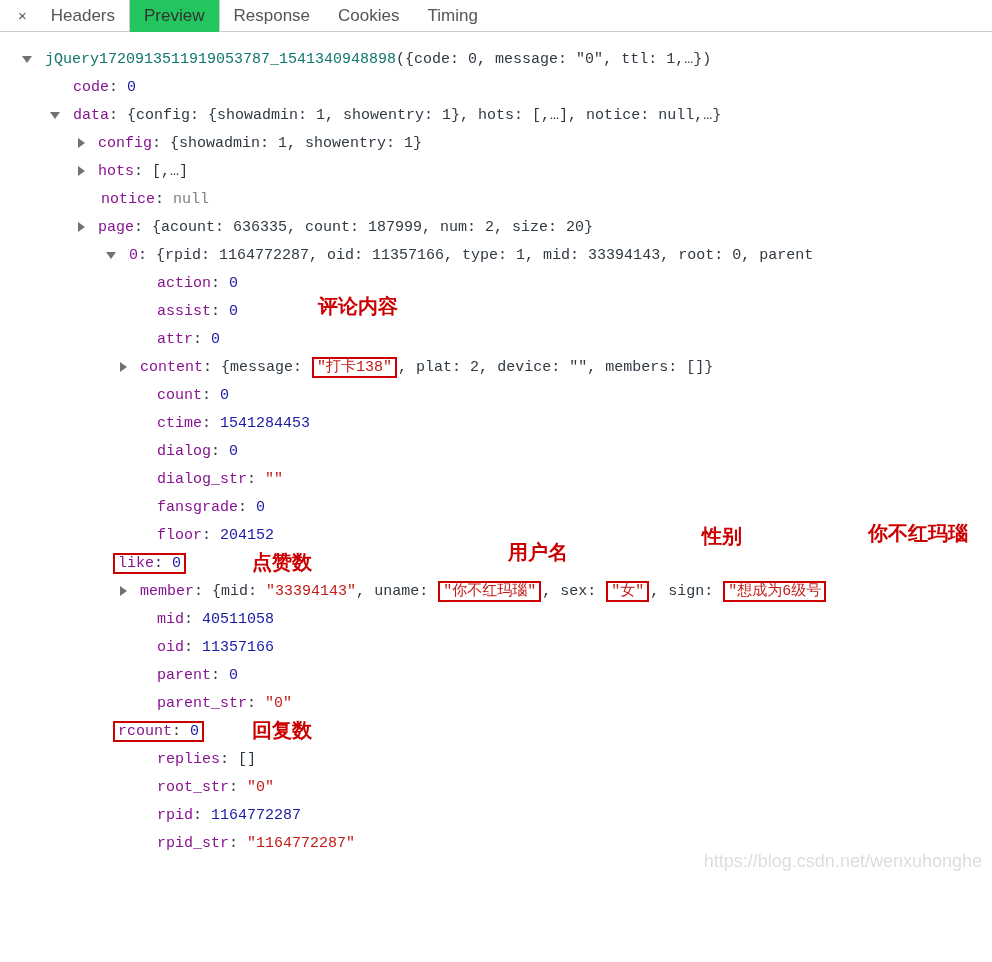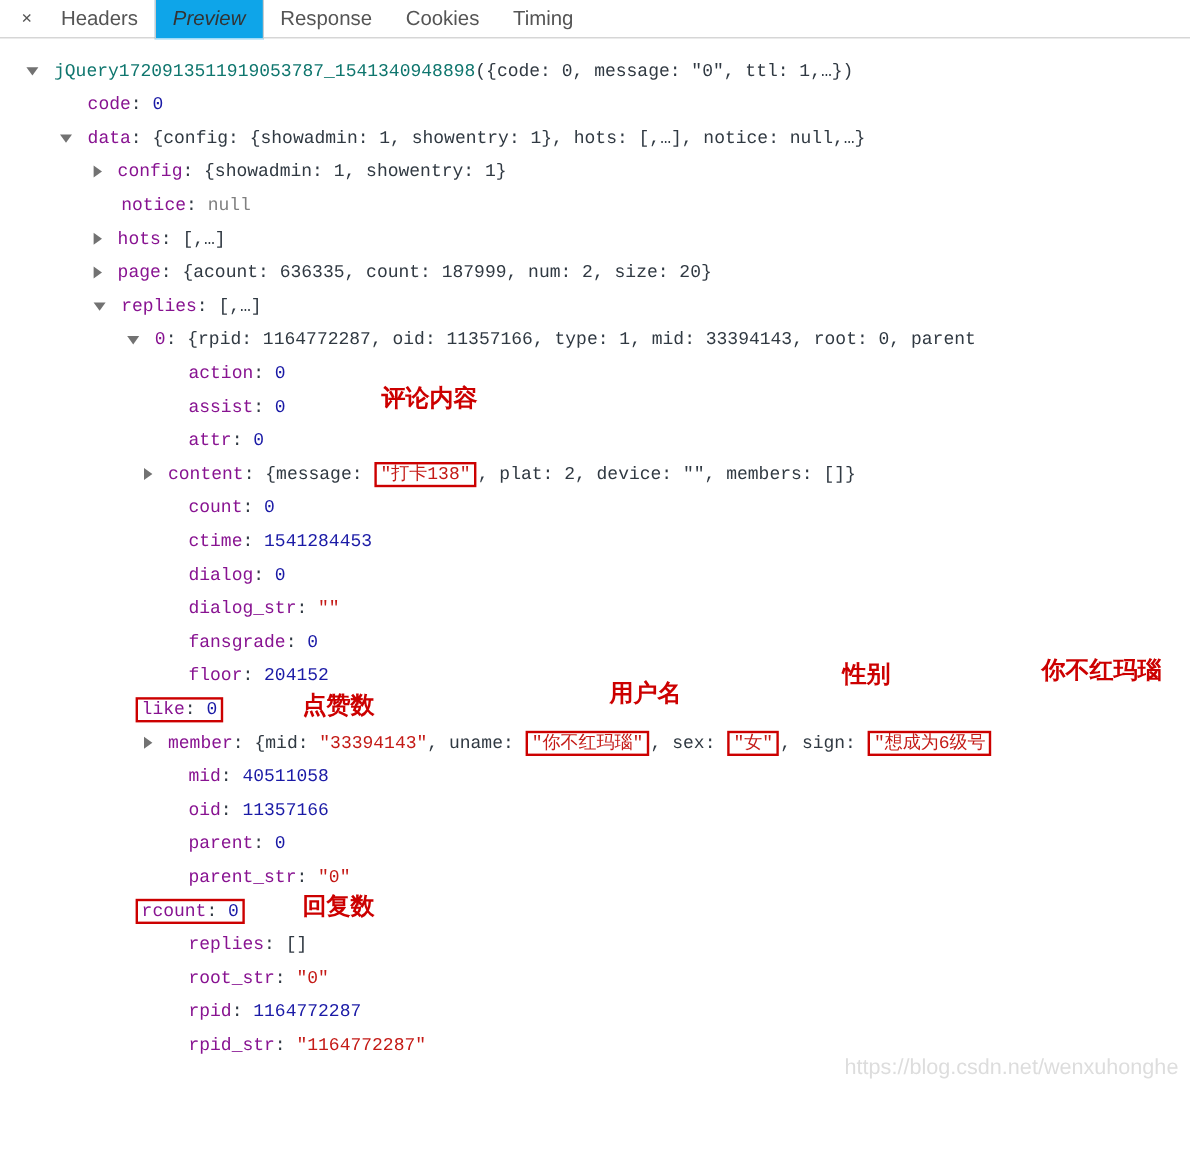--- a/index.html
+++ b/index.html
@@ -29,22 +29,21 @@
   padding: 6px 14px;
   color: #555;
   cursor: pointer;
   font-size: 17px;
 }
 .tab.active {
   border: 1px solid #ccc;
   border-bottom: 1px solid #fff;
   margin-bottom: -1px;
   color: #333;
-  background: #0ea5e9;
-  font-style: italic;
+  background: #22c55e;
 }
 .tree {
   padding: 14px 8px 20px 8px;
   line-height: 28px;
   white-space: nowrap;
 }
 .row { position: relative; }
 .indent-0 { padding-left: 14px; }
 .indent-1 { padding-left: 42px; }
 .indent-2 { padding-left: 70px; }
@@ -75,21 +74,21 @@
 .punct { color: #303942; }
 .callback { color: #0f766e; }
 .redbox {
   border: 2px solid #cc0000;
   padding: 0 3px;
   margin: 0 1px;
 }
 .annotation {
   position: absolute;
   color: #cc0000;
-  font-family: Liberation Mono, monospace;
+  font-family: Liberation Serif, serif;
   font-size: 20px;
   font-weight: bold;
 }
 .watermark {
   position: absolute;
   right: 10px;
   bottom: 6px;
   color: #ddd;
   font-size: 18px;
   font-family: sans-serif;
@@ -123,38 +122,34 @@
     <span class="arrow down"></span>
     <span class="key">data</span><span class="colon">: </span><span class="punct">{config: {showadmin: 1, showentry: 1}, hots: [,…], notice: null,…}</span>
   </div>
 
   <div class="row indent-2">
     <span class="arrow right"></span>
     <span class="key">config</span><span class="colon">: </span><span class="punct">{showadmin: 1, showentry: 1}</span>
   </div>
 
   <div class="row indent-2">
-    <span class="arrow none"></span>
-    <span class="key">notice</span><span class="colon">: </span><span class="null">null</span>
-  </div>
-
-  <div class="row indent-2">
     <span class="arrow right"></span>
     <span class="key">hots</span><span class="colon">: </span><span class="punct">[,…]</span>
   </div>
 
   <div class="row indent-2">
+    <span class="arrow none"></span>
+    <span class="key">notice</span><span class="colon">: </span><span class="null">null</span>
+  </div>
+
+  <div class="row indent-2">
     <span class="arrow right"></span>
     <span class="key">page</span><span class="colon">: </span><span class="punct">{acount: 636335, count: 187999, num: 2, size: 20}</span>
   </div>
 
-  <div class="row indent-2">
-    <span class="arrow down"></span>
-    <span class="key">replies</span><span class="colon">: </span><span class="punct">[,…]</span>
-  </div>
 
   <div class="row indent-3">
     <span class="arrow down"></span>
     <span class="key">0</span><span class="colon">: </span><span class="punct">{rpid: 1164772287, oid: 11357166, type: 1, mid: 33394143, root: 0, parent</span>
   </div>
 
   <div class="row indent-4">
     <span class="arrow none"></span>
     <span class="key">action</span><span class="colon">: </span><span class="num">0</span>
   </div>

